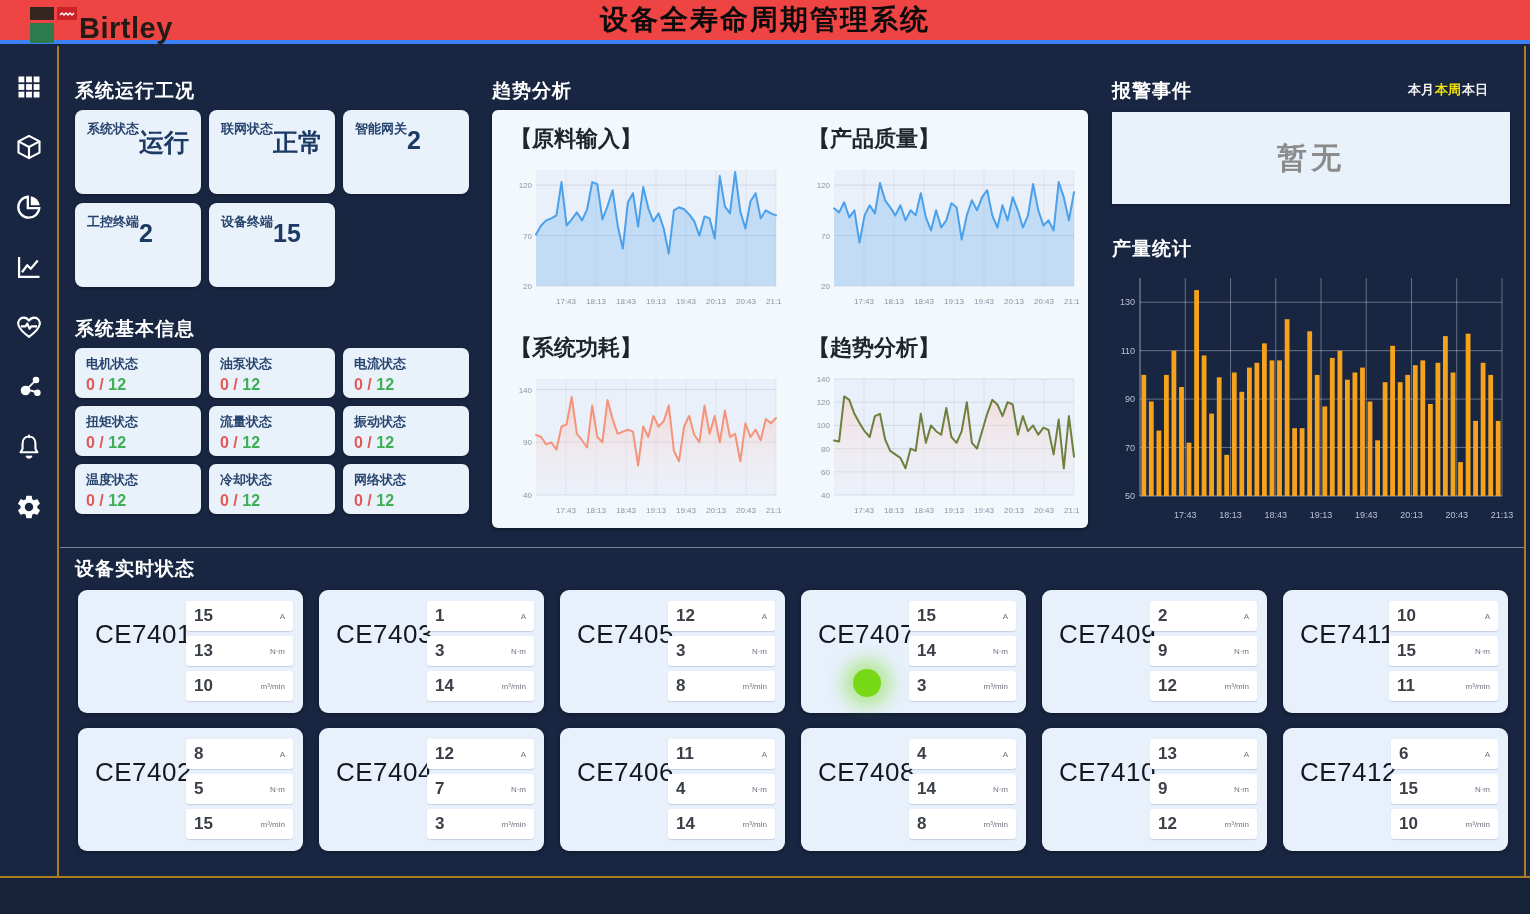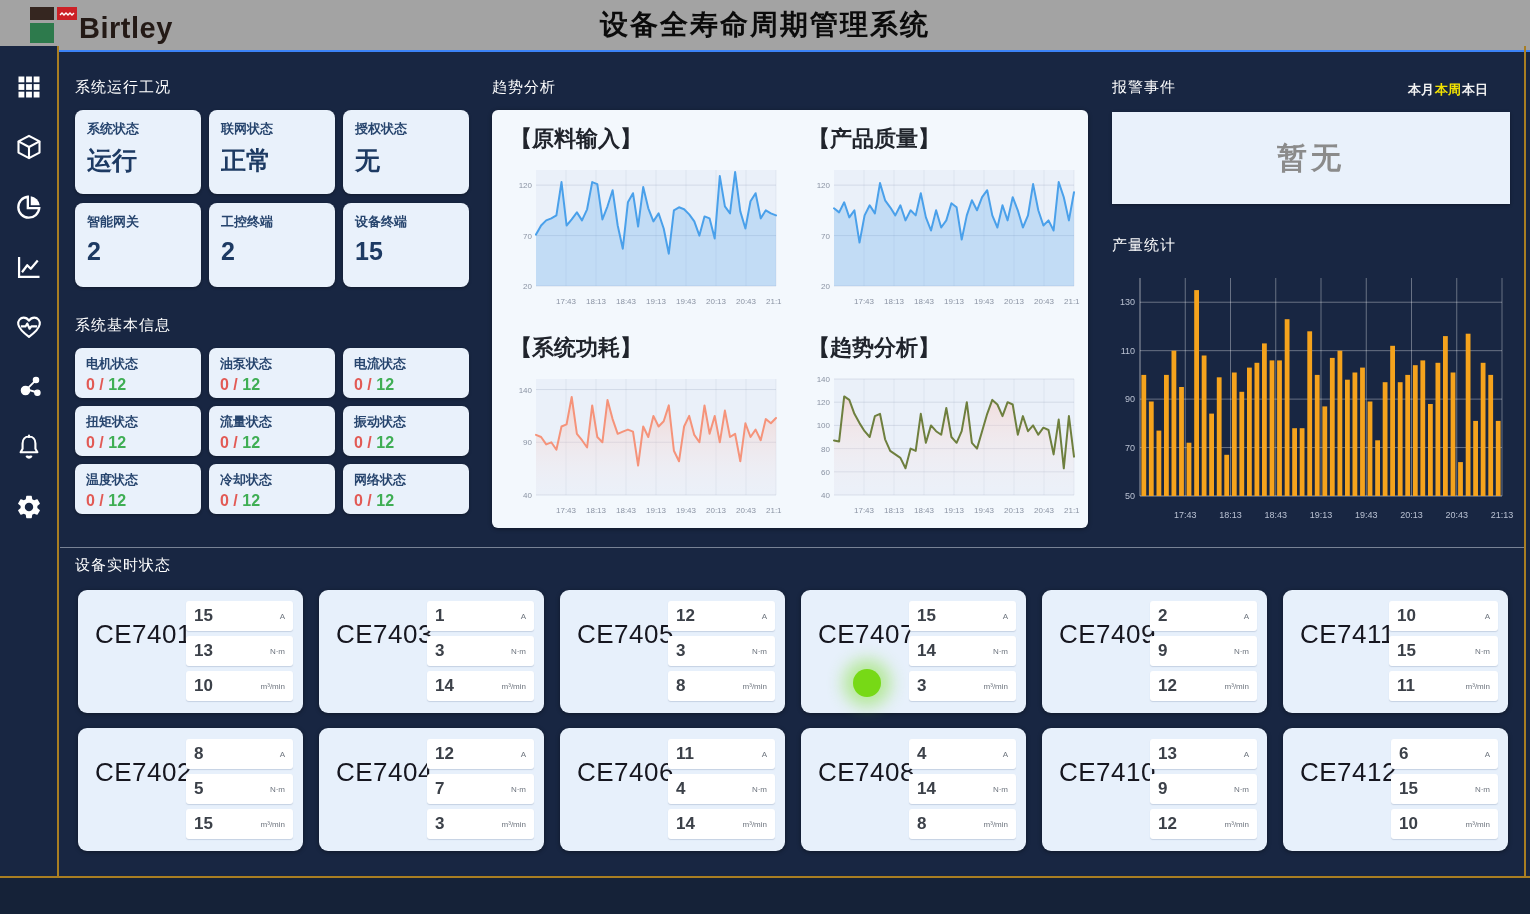--- a/index.html
+++ b/index.html
@@ -1,22 +1,22 @@
 <!DOCTYPE html>
 <html><head>
 <meta charset="utf-8">
 <style>
   * { margin:0; padding:0; box-sizing:border-box; }
   html,body { width:1530px; height:914px; overflow:hidden; }
   body { font-family:"Liberation Sans","DejaVu Sans",sans-serif; background:#101a30; }
   .app { position:relative; width:1530px; height:914px; background:#182642; overflow:hidden; }
 
   
-  .header { position:absolute; left:0; top:0; width:1530px; height:52px;
-            background:#a3a3a3; border-bottom:2px solid #3b82f6;
+  .header { position:absolute; left:0; top:0; width:1530px; height:44px;
+            background:#ef4444; border-bottom:4px solid #3b82f6;
             display:flex; align-items:center; }
   .logo { position:absolute; left:30px; top:5px; display:flex; align-items:flex-end; }
   .logo-marks { position:relative; width:48px; height:38px; }
   .mark-dark  { position:absolute; left:0;  top:2px;  width:24px; height:13px; background:#352620; }
   .mark-red   { position:absolute; left:27px; top:2px; width:20px; height:13px; background:#cc2127;
                 display:flex; align-items:center; justify-content:center; }
   .mark-green { position:absolute; left:0;  top:18px; width:24px; height:20px; background:#2d7a4c; }
   .brand-text { font-size:29px; font-weight:bold; color:#241a16; letter-spacing:0.5px; line-height:1; margin-left:1px; }
   .app-title { width:100%; text-align:center; font-size:28px; font-weight:bold; color:#0b0b0b; letter-spacing:2px; }
 
@@ -27,27 +27,27 @@
   .footer { position:absolute; left:0; top:878px; width:1530px; height:36px; background:#152238; }
   .section-divider { position:absolute; left:60px; top:547px; width:1464px; height:1px; background:rgba(200,206,218,0.55); }
 
   
   .sidebar { position:absolute; left:0; top:46px; width:57px; height:832px; background:#182642;
              display:flex; flex-direction:column; align-items:center; padding-top:26px; gap:30px; }
   .side-icon { width:30px; height:30px; display:flex; align-items:center; justify-content:center; cursor:pointer; }
   .side-icon svg { width:28px; height:28px; }
 
   
-  .sec-title { position:absolute; color:#ffffff; font-size:15px; font-weight:normal; letter-spacing:1px; }
+  .sec-title { position:absolute; color:#ffffff; font-size:19px; font-weight:bold; letter-spacing:1px; }
 
   
   .run-grid { position:absolute; left:75px; top:110px; width:395px;
               display:grid; grid-template-columns:repeat(3,126px); grid-auto-rows:84px; gap:9px 8px; }
   .run-card { background:#e9f1fb; border-radius:8px; padding:10px 10px 6px 12px;
-              box-shadow:0 1px 3px rgba(0,0,0,0.35); display:flex; flex-direction:column; }
+              box-shadow:0 1px 3px rgba(0,0,0,0.35); display:flex; flex-direction:row; }
   .run-card .label { font-size:13px; font-weight:bold; color:#27456e; }
   .run-card .value { font-size:25px; font-weight:bold; color:#1d3a63; text-align:left; margin-top:6px; }
 
   .info-grid { position:absolute; left:75px; top:348px; width:395px;
                display:grid; grid-template-columns:repeat(3,126px); grid-auto-rows:50px; gap:8px; }
   .info-card { background:#e9f1fb; border-radius:7px; padding:6px 10px 4px 11px;
                box-shadow:0 1px 3px rgba(0,0,0,0.35); }
   .info-card .label { font-size:13px; font-weight:bold; color:#27456e; }
   .info-card .ratio { font-size:16px; font-weight:bold; margin-top:3px; }
   .info-card .num { color:#e25a55; }
@@ -187,24 +187,20 @@
   <div class="sec-title" style="left:75px; top:556px;">设备实时状态</div>
 
   <div class="run-grid" id="run-grid">
       <div class="run-card">
         <span class="label">系统状态</span>
         <span class="value">运行</span>
       </div>
       <div class="run-card">
         <span class="label">联网状态</span>
         <span class="value">正常</span>
-      </div>
-      <div class="run-card">
-        <span class="label">授权状态</span>
-        <span class="value">无</span>
       </div>
       <div class="run-card">
         <span class="label">智能网关</span>
         <span class="value">2</span>
       </div>
       <div class="run-card">
         <span class="label">工控终端</span>
         <span class="value">2</span>
       </div>
       <div class="run-card">

